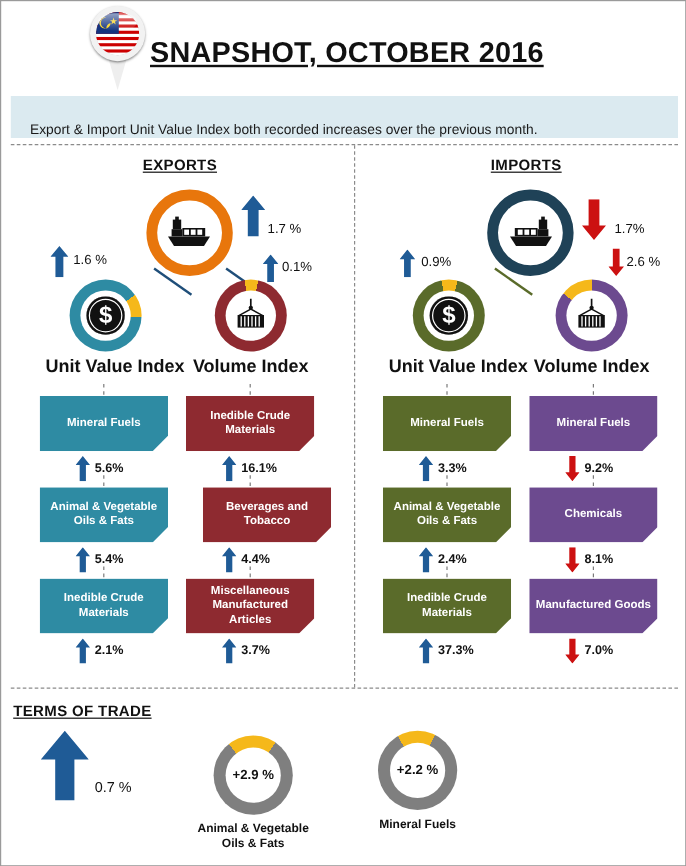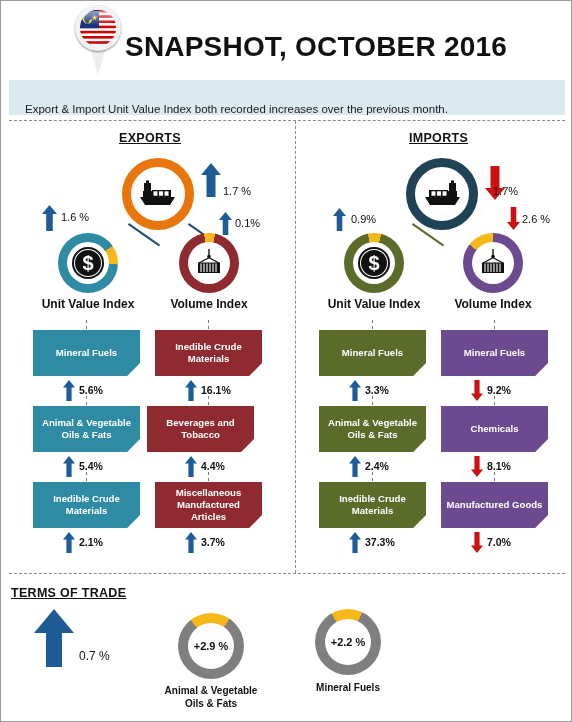--- a/index.html
+++ b/index.html
@@ -13,22 +13,22 @@
   .pin-body{position:absolute;left:8px;top:2px;width:46px;height:46px;border-radius:50%;
             background:#f2f2f2;box-shadow:0 1px 2px rgba(0,0,0,.45);}
   .pin-tail{position:absolute;left:20px;top:34px;width:22px;height:38px;
             background:#eeeeee;clip-path:polygon(0% 0%,100% 0%,50% 100%);
             filter:drop-shadow(0 1px 1px rgba(0,0,0,.35));}
   .pin-flag{position:absolute;left:13px;top:7px;width:36px;height:36px;border-radius:50%;
             overflow:hidden;box-shadow:inset 0 0 2px rgba(0,0,0,.4);}
   .pin-gloss{position:absolute;left:15px;top:8px;width:32px;height:15px;border-radius:50% 50% 60% 60%;
              background:linear-gradient(180deg,rgba(255,255,255,.55),rgba(255,255,255,0));
              pointer-events:none;}
-  .title{position:absolute;left:124px;top:30px;font-size:28px;font-weight:bold;
-         letter-spacing:.2px;color:#111;white-space:nowrap;}
+  .title{position:absolute;left:124px;top:30px;font-size:24px;font-weight:bold;
+         letter-spacing:.2px;color:#111;white-space:nowrap;text-decoration:underline;}
 
   
   .banner{position:absolute;left:8px;top:79px;width:556px;height:35px;
           background:#dbeaf0;display:flex;align-items:flex-end;}
   .banner span{padding-left:16px;font-size:11.5px;color:#1a1a1a;}
 
   .hdivider{position:absolute;left:8px;width:556px;border-top:1px dashed #8b8b8b;}
   .vdivider{position:absolute;top:120px;left:294px;height:452px;border-left:1px dashed #8b8b8b;}
 
   
@@ -43,21 +43,21 @@
   
   .donut{position:absolute;width:60px;height:60px;border-radius:50%;}
   .donut .hole{position:absolute;left:9px;top:9px;width:42px;height:42px;border-radius:50%;
                background:#fff;display:flex;align-items:center;justify-content:center;}
   .coin{width:32px;height:32px;border-radius:50%;background:#111;
         display:flex;align-items:center;justify-content:center;
         color:#fff;font-size:20px;font-weight:bold;line-height:1;
         box-shadow:inset 0 0 0 2px #111, inset 0 0 0 3px #fff;}
   .ctr-ico{width:34px;height:30px;}
 
-  .idx-label{position:absolute;font-size:12px;font-weight:bold;color:#111;
+  .idx-label{position:absolute;font-size:15px;font-weight:bold;color:#111;
              text-align:center;white-space:nowrap;}
 
   .connector{position:absolute;height:0;border-top:2px solid #1f4e79;transform-origin:0 0;}
   .connector.green{border-top-color:#5a6b2a;}
 
   
   .arrow{position:absolute;}
   .arrow svg{display:block;}
   .pct{position:absolute;font-size:11px;font-weight:normal;color:#111;white-space:nowrap;}
 
@@ -194,21 +194,21 @@
       <rect x="27.5" y="12.3" width="4" height="4.4" fill="#fff"></rect>
       <path d="M3 18 H38 L33 26 H8 Z" fill="#111"></path>
       <rect x="6" y="12" width="9" height="6" fill="#111"></rect>
     </svg>
   </div>
   <div class="arrow" style="left:484px;top:165px;">
     <svg width="20" height="34" viewBox="0 0 20 34">
         <path d="M10 34 L20 22 H14.5 V0 H5.5 V22 H0 Z" fill="#cc1111"></path>
       </svg>
   </div>
-  <div class="pct" style="left:492px;top:184px;text-align:right;">1.7%</div>
+  <div class="pct" style="left:511px;top:184px;text-align:right;">1.7%</div>
 
   <div class="connector green" style="left:412px;top:222px;width:38px;transform:rotate(35deg);"></div>
 
   <div class="donut" style="left:343px;top:232px;
        background:conic-gradient(from -12deg,#f5b81a 0deg 26deg,#5a6b2a 26deg 360deg);">
     <div class="hole">
         <div class="coin">$</div>
       </div>
   </div>
   <div class="arrow" style="left:332px;top:207px;">
@@ -273,21 +273,21 @@
       <div class="bpct" style="left: 78px; top: 535px;">2.1%</div>
       <div class="tick" style="left: 207px; top: 319px;"></div>
       <div class="cbox" style="left: 154px; top: 329px; height: 46px; background: rgb(142, 42, 48);">Inedible Crude Materials</div>
       <div class="arrow" style="left: 184px; top: 379px;">
         <svg width="12" height="21" viewBox="0 0 12 21">
           <path d="M6 0 L12 7.5 H8.6 V21 H3.4 V7.5 H0 Z" fill="#1f5b96"></path>
         </svg>
       </div>
       <div class="bpct" style="left: 200px; top: 383px;">16.1%</div>
       <div class="tick" style="left: 207px; top: 395px;"></div>
-      <div class="cbox" style="left: 146px; top: 405px; height: 46px; background: rgb(142, 42, 48);">Beverages and Tobacco</div>
+      <div class="cbox" style="left: 168px; top: 405px; height: 46px; background: rgb(142, 42, 48);">Beverages and Tobacco</div>
       <div class="arrow" style="left: 184px; top: 455px;">
         <svg width="12" height="21" viewBox="0 0 12 21">
           <path d="M6 0 L12 7.5 H8.6 V21 H3.4 V7.5 H0 Z" fill="#1f5b96"></path>
         </svg>
       </div>
       <div class="bpct" style="left: 200px; top: 459px;">4.4%</div>
       <div class="tick" style="left: 207px; top: 471px;"></div>
       <div class="cbox" style="left: 154px; top: 481px; height: 46px; background: rgb(142, 42, 48);">Miscellaneous Manufactured Articles</div>
       <div class="arrow" style="left: 184px; top: 531px;">
         <svg width="12" height="21" viewBox="0 0 12 21">

